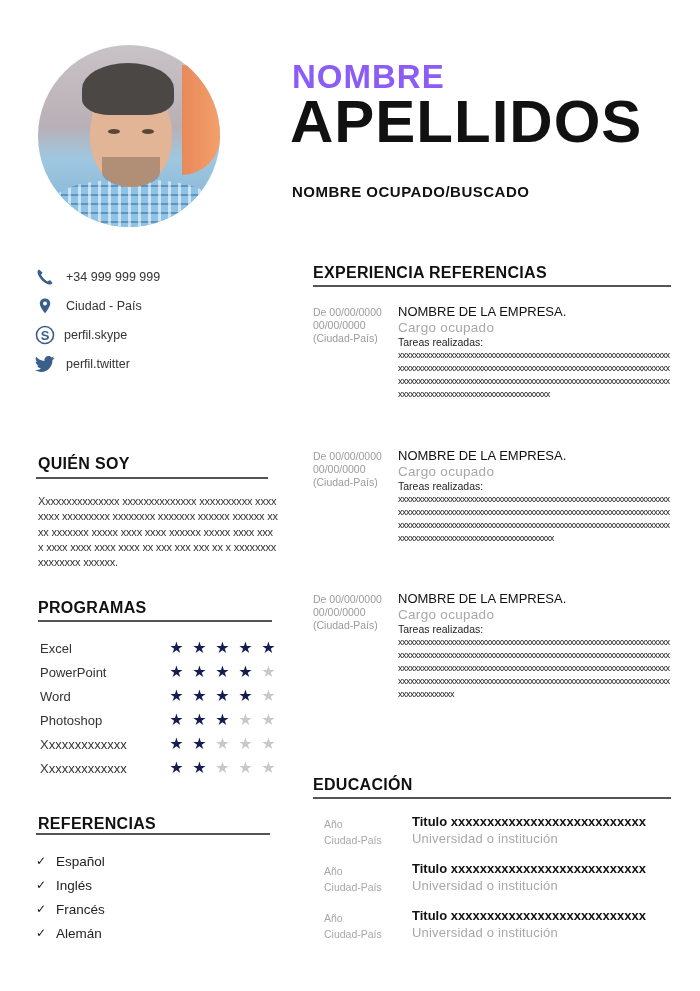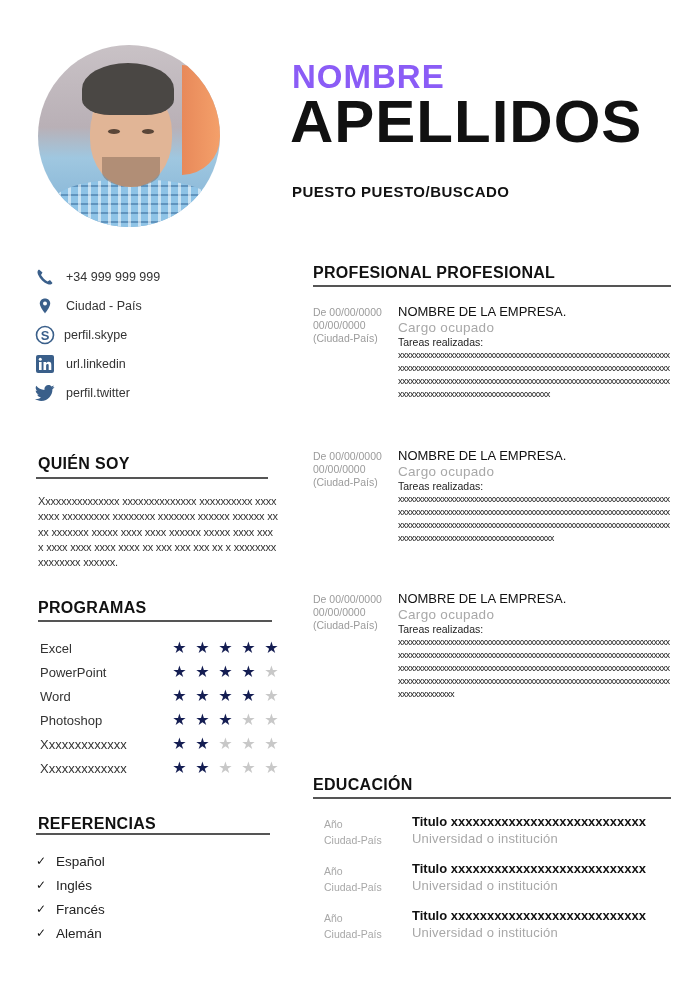--- a/index.html
+++ b/index.html
@@ -38,21 +38,21 @@
     .contact-row:nth-child(3) .txt { margin-left:-2px; }
 
     
     .section-title { position:absolute; font-size:16px; font-weight:bold; color:#111; letter-spacing:0.3px; }
     .rule { position:absolute; height:2px; background:#555; }
 
     .about { position:absolute; left:38px; top:494px; width:240px; font-size:11px; line-height:15.3px; color:#333; letter-spacing:-0.2px; word-break: break-all; }
 
     
     .programs { position:absolute; left:40px; top:636px; width:240px; }
-    .prog-row { display:flex; align-items:center; height:24px;justify-content:space-between; }
+    .prog-row { display:flex; align-items:center; height:24px; }
     .prog-row .pname { width:128px; font-size:13px; color:#333; }
     .prog-row .stars { display:flex; gap:6px; }
     .star { font-size:16px; width:17px; text-align:center; line-height:1; }
     .star.on { color:#141d52; }
     .star.off { color:#c8c8c8; }
 
     
     .refs { position:absolute; left:36px; top:849px; }
     .ref-row { display:flex; align-items:center; height:24px; }
     .ref-row .check { width:20px; font-size:12px; color:#111; }
@@ -81,21 +81,21 @@
   <div class="bg-orange"></div>
   <div class="shirt"></div>
   <div class="face"></div>
   <div class="hair"></div>
   <div class="eye l"></div>
   <div class="eye r"></div>
   <div class="beard"></div>
 </div>
 <div class="name-first">NOMBRE</div>
 <div class="name-last">APELLIDOS</div>
-<div class="position">PUESTO PUESTO/BUSCADO</div>
+<div class="position">NOMBRE OCUPADO/BUSCADO</div>
 
 <div class="contact">
   <div class="contact-row">
     <span class="icon">
       <svg width="18" height="18" viewBox="0 0 18 18">
           <path d="M3 1.5 C1.5 2.5 1 4 2 6.5 C4 11 7.5 14.5 12 16.3 C14 17 15.5 16.5 16.5 15 L14 12 L11.5 13.5 C9 12 6.5 9.5 5 7 L6.5 4.5 Z" fill="#3a5f8a"></path>
         </svg>
     </span>
     <span class="txt">+34 999 999 999</span>
   </div>
@@ -112,31 +112,20 @@
     <span class="icon">
       <svg width="20" height="20" viewBox="0 0 20 20">
           <circle cx="10" cy="10" r="8.5" fill="none" stroke="#3a5f8a" stroke-width="1.6"></circle>
           <text x="10" y="14.5" text-anchor="middle" font-family="Liberation Sans, sans-serif" font-size="13" font-weight="bold" fill="#3a5f8a">S</text>
         </svg>
     </span>
     <span class="txt">perfil.skype</span>
   </div>
   <div class="contact-row">
     <span class="icon">
-      <svg width="18" height="18" viewBox="0 0 18 18">
-          <rect x="0" y="0" width="18" height="18" rx="2" fill="#3a5f8a"></rect>
-          <rect x="3" y="7" width="2.6" height="8" fill="#fff"></rect>
-          <circle cx="4.3" cy="4.3" r="1.5" fill="#fff"></circle>
-          <path d="M7.5 7 H10 V8.3 C10.6 7.3 11.6 6.8 12.8 6.8 C14.7 6.8 15.3 8 15.3 10 V15 H12.7 V10.5 C12.7 9.5 12.4 9 11.6 9 C10.6 9 10.1 9.7 10.1 10.7 V15 H7.5 Z" fill="#fff"></path>
-        </svg>
-    </span>
-    <span class="txt">url.linkedin</span>
-  </div>
-  <div class="contact-row">
-    <span class="icon">
       <svg width="20" height="16" viewBox="0 0 20 16">
           <path d="M19.5 2 C18.8 2.3 18 2.5 17.2 2.6 C18 2.1 18.6 1.3 18.9 0.4 C18.1 0.9 17.3 1.2 16.4 1.4 C15.6 0.6 14.6 0.1 13.4 0.1 C11.2 0.1 9.4 1.9 9.4 4.1 C9.4 4.4 9.4 4.7 9.5 5 C6.1 4.8 3.2 3.2 1.3 0.8 C0.9 1.4 0.7 2.1 0.7 2.8 C0.7 4.2 1.4 5.4 2.5 6.1 C1.8 6.1 1.2 5.9 0.7 5.6 C0.7 7.6 2.1 9.2 3.9 9.6 C3.6 9.7 3.2 9.7 2.8 9.7 C2.6 9.7 2.3 9.7 2.1 9.6 C2.6 11.2 4.1 12.4 5.9 12.4 C4.5 13.5 2.8 14.1 0.9 14.1 C0.6 14.1 0.3 14.1 0 14.1 C1.8 15.2 3.9 15.9 6.2 15.9 C13.4 15.9 17.4 9.9 17.4 4.7 L17.4 4.2 C18.2 3.6 18.9 2.9 19.5 2 Z" fill="#3a5f8a"></path>
         </svg>
     </span>
     <span class="txt">perfil.twitter</span>
   </div>
 </div>
 
 <div class="section-title" style="left:38px; top:455px;">QUIÉN SOY</div>
 <div class="rule" style="left:36px; top:477px; width:232px;"></div>
@@ -221,21 +210,21 @@
   <div class="ref-row">
       <span class="check">✓</span>
       <span class="rtxt">Francés</span>
     </div>
   <div class="ref-row">
       <span class="check">✓</span>
       <span class="rtxt">Alemán</span>
     </div>
 </div>
 
-<div class="section-title" style="left:313px; top:264px;">PROFESIONAL PROFESIONAL</div>
+<div class="section-title" style="left:313px; top:264px;">EXPERIENCIA REFERENCIAS</div>
 <div class="rule" style="left:313px; top:285px; width:358px;"></div>
 
 <div class="exp" style="top:304px;">
   <div class="dates">
     <div>De 00/00/0000</div>
     <div>00/00/0000</div>
     <div>(Ciudad-País)</div>
   </div>
   <div class="body">
     <div class="company">NOMBRE DE LA EMPRESA.</div>

